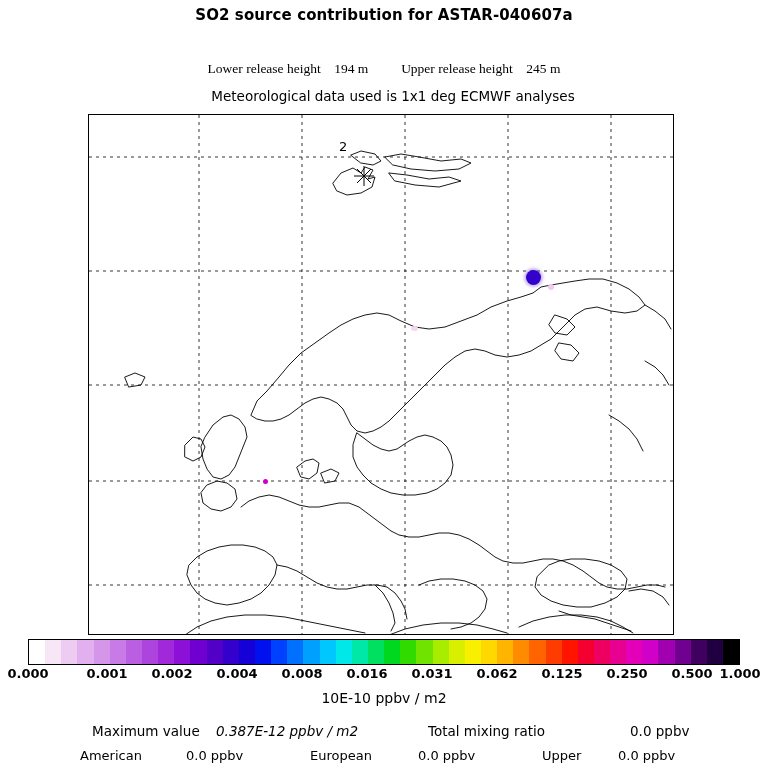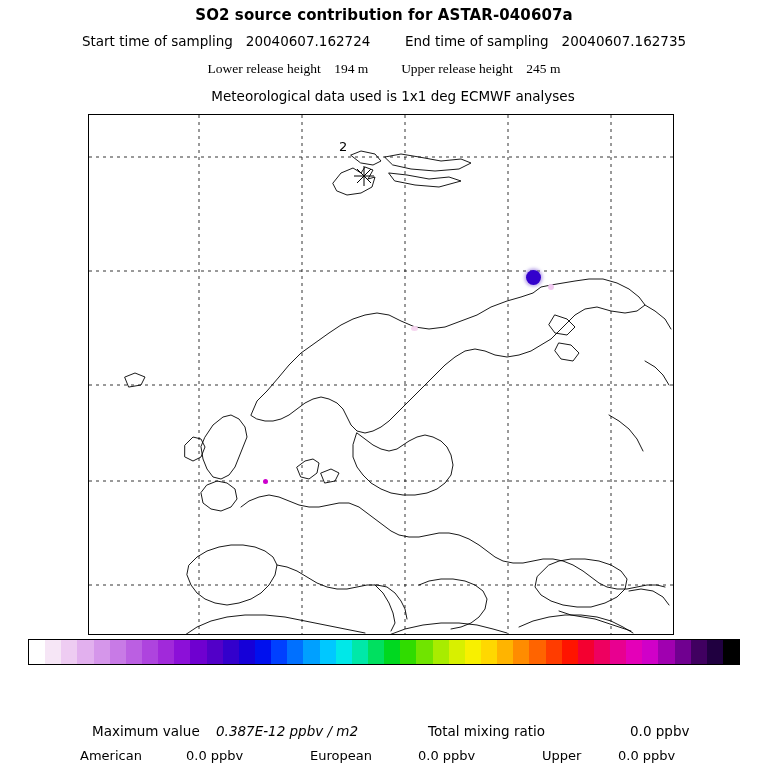--- a/index.html
+++ b/index.html
@@ -117,29 +117,20 @@
   }
   .fcell { position: absolute; white-space: nowrap; }
 </style>
 </head>
 <body>
 
 <div class="page">
 
   <div class="title">SO2 source contribution for ASTAR-040607a</div>
 
-  <div class="subline subline1">
-    <span>Start time of sampling</span>
-    <span>&nbsp;</span>
-    <span>20040607.162724</span>
-    <span class="sub-gap"></span>
-    <span>End time of sampling</span>
-    <span>&nbsp;</span>
-    <span>20040607.162735</span>
-  </div>
 
   <div class="subline subline2">
     <span>Lower release height</span>
     <span>&nbsp;&nbsp;</span>
     <span>194 m</span>
     <span class="sub-gap"></span>
     <span>Upper release height</span>
     <span>&nbsp;&nbsp;</span>
     <span>245 m</span>
   </div>
@@ -289,21 +280,36 @@
       <div class="cbar-cell" style="background: rgb(232, 0, 144);"></div>
       <div class="cbar-cell" style="background: rgb(228, 0, 184);"></div>
       <div class="cbar-cell" style="background: rgb(208, 0, 200);"></div>
       <div class="cbar-cell" style="background: rgb(160, 0, 176);"></div>
       <div class="cbar-cell" style="background: rgb(112, 0, 144);"></div>
       <div class="cbar-cell" style="background: rgb(64, 0, 96);"></div>
       <div class="cbar-cell" style="background: rgb(32, 0, 64);"></div>
       <div class="cbar-cell" style="background: rgb(0, 0, 0);"></div>
     </div>
 
-
+  <div class="cbar-ticks">
+    <span class="tick-label" style="left:28px;">0.000</span>
+    <span class="tick-label" style="left:107px;">0.001</span>
+    <span class="tick-label" style="left:172px;">0.002</span>
+    <span class="tick-label" style="left:237px;">0.004</span>
+    <span class="tick-label" style="left:302px;">0.008</span>
+    <span class="tick-label" style="left:367px;">0.016</span>
+    <span class="tick-label" style="left:432px;">0.031</span>
+    <span class="tick-label" style="left:497px;">0.062</span>
+    <span class="tick-label" style="left:562px;">0.125</span>
+    <span class="tick-label" style="left:627px;">0.250</span>
+    <span class="tick-label" style="left:692px;">0.500</span>
+    <span class="tick-label" style="left:740px;">1.000</span>
+  </div>
+
+  <div class="cbar-unit">10E-10 ppbv / m2</div>
 
   <div class="foot-row1">
     <span class="fcell" style="left:92px;">Maximum value</span>
     <span class="fcell" style="left:216px;font-style:italic;">0.387E-12 ppbv / m2</span>
     <span class="fcell" style="left:428px;">Total mixing ratio</span>
     <span class="fcell" style="left:630px;">0.0 ppbv</span>
   </div>
 
   <div class="foot-row2">
     <span class="fcell" style="left:80px;">American</span>

